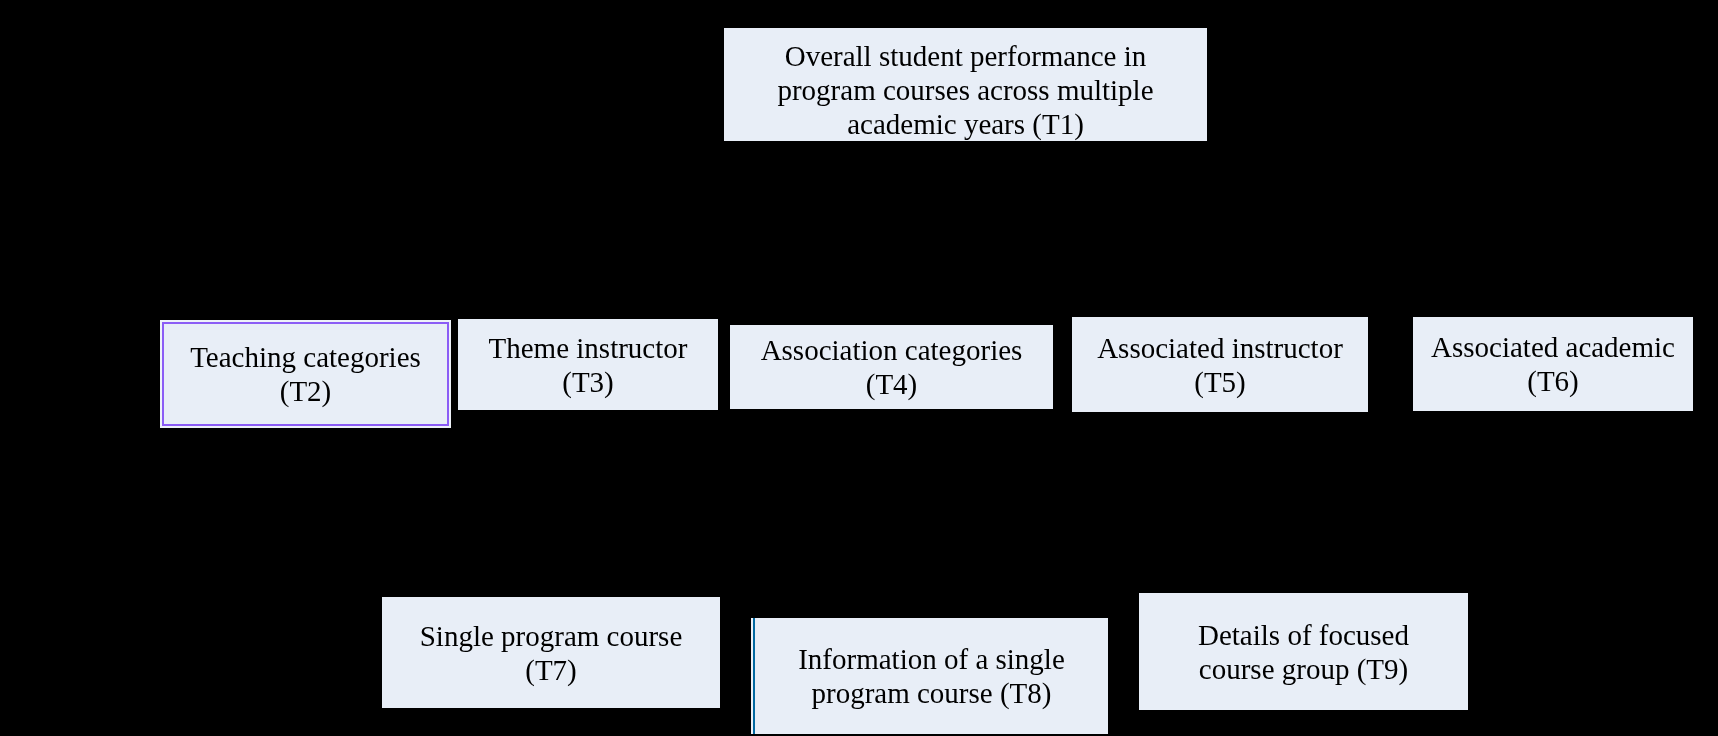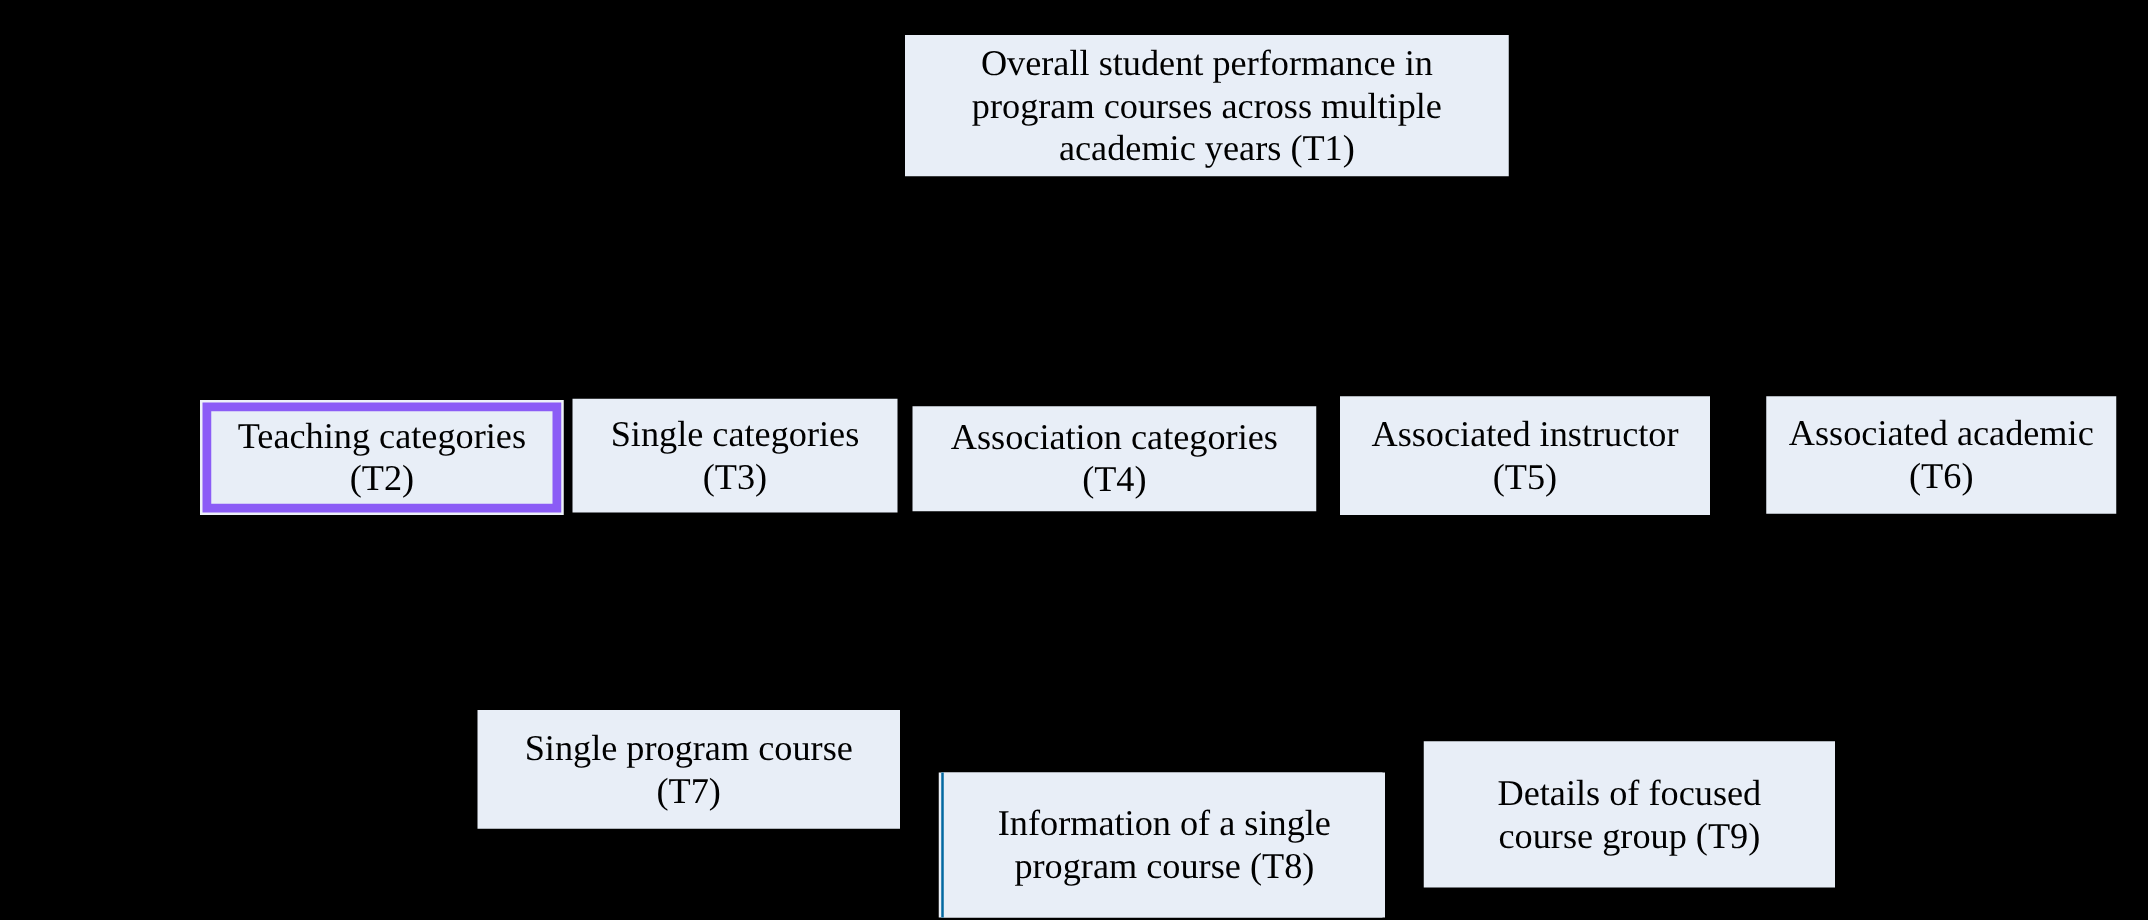--- a/index.html
+++ b/index.html
@@ -22,31 +22,31 @@
     display: flex;
     align-items: center;
     justify-content: center;
     text-align: center;
     font-size: 29px;
     line-height: 34px;
     white-space: pre-line;
     box-sizing: border-box;
   }
   
-  #t1 { left: 724px; top: 28px;  width: 483px; height: 113px; }
+  #t1 { left: 724px; top: 28px;  width: 483px; height: 113px; align-items: flex-end; }
   
-  #t2 { left: 162px; top: 322px; width: 287px; height: 88px;
-        border: 7px solid #8b5cf6;
+  #t2 { left: 162px; top: 322px; width: 287px; height: 104px;
+        border: 2px solid #8b5cf6;
         box-shadow: 0 0 0 2px #EDF1F8; }
   #t3 { left: 458px; top: 319px; width: 260px; height: 91px; }
   #t4 { left: 730px; top: 325px; width: 323px; height: 84px; text-align: center; }
   #t5 { left: 1072px; top: 317px; width: 296px; height: 95px; align-items: center; }
   #t6 { left: 1413px; top: 317px; width: 280px; height: 94px; }
   
-  #t7 { left: 382px; top: 568px; width: 338px; height: 95px; }
+  #t7 { left: 382px; top: 597px; width: 338px; height: 111px; }
   #t8 { left: 753px; top: 592px; width: 355px; height: 116px;
         border-left: 2px solid #0369a1;
         box-shadow: -2px 0 0 #EDF1F8; margin-top: 26px; }
   #t9 { left: 1139px; top: 593px; width: 329px; height: 117px; }
 </style>
 </head>
 <body>
 
 <div class="canvas">
 
@@ -55,21 +55,21 @@
 program courses across multiple
 academic years (T1)</span>
   </div>
 
   <div id="t2" class="node">
     <span>Teaching categories
 (T2)</span>
   </div>
 
   <div id="t3" class="node">
-    <span>Single categories
+    <span>Theme instructor
 (T3)</span>
   </div>
 
   <div id="t4" class="node">
     <span>Association categories
 (T4)</span>
   </div>
 
   <div id="t5" class="node">
     <span>Associated instructor

